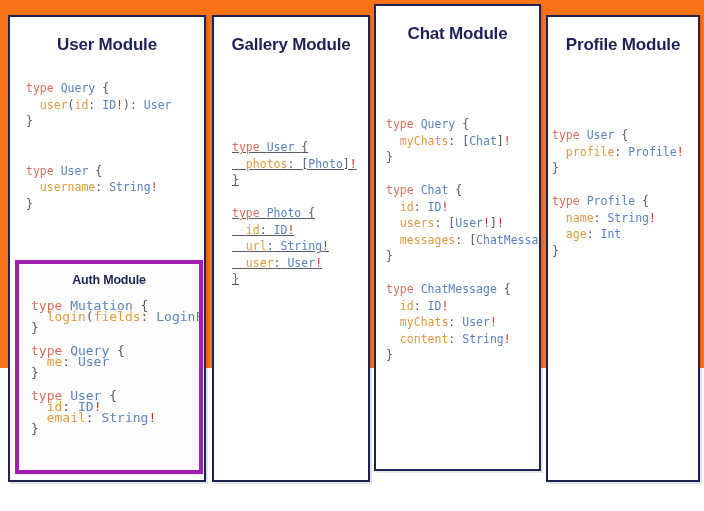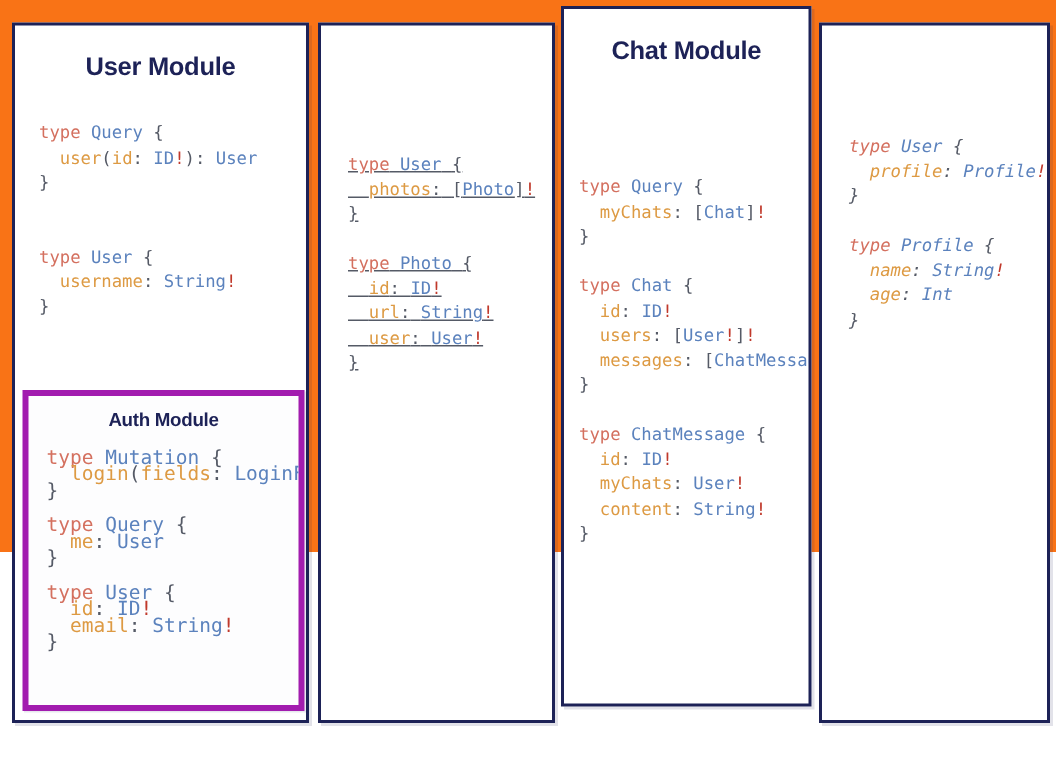--- a/index.html
+++ b/index.html
@@ -82,21 +82,21 @@
   #card-user    { left: 8px;   top: 15px;  width: 198px; height: 467px; }
   #card-auth    { left: 5px;   top: 243px; width: 188px; height: 214px; }
   #card-gallery { left: 212px; top: 15px;  width: 158px; height: 467px; }
   #card-chat    { left: 374px; top: 4px;  width: 167px; height: 467px; }
   #card-profile { left: 546px; top: 15px;  width: 154px; height: 467px; }
 
   .code-user    { margin: 25px 16px 0 16px; }
   .code-auth    { margin: 12px 0 0 12px; }
   .code-gallery { margin: 84px 0 0 18px; text-decoration: underline; }
   .code-chat    { margin: 72px 0 0 10px; }
-  .code-profile { margin: 72px 0 0 18px; font-style: italic; }
+  .code-profile { margin: 72px 0 0 4px; }
 </style>
 </head>
 <body>
 
 <div id="board">
 
   <div class="card" id="card-user">
     <div class="card-title">User Module</div>
     <pre class="code code-user"><span class="k">type</span> <span class="t">Query</span> <span class="p">{</span>
   <span class="f">user</span><span class="p">(</span><span class="f">id</span><span class="p">:</span> <span class="t">ID</span><span class="b">!</span><span class="p">)</span><span class="p">:</span> <span class="t">User</span>
@@ -118,20 +118,21 @@
 <span class="p">}</span>
 
 <span class="k">type</span> <span class="t">User</span> <span class="p">{</span>
   <span class="f">id</span><span class="p">:</span> <span class="t">ID</span><span class="b">!</span>
   <span class="f">email</span><span class="p">:</span> <span class="t">String</span><span class="b">!</span>
 <span class="p">}</span></pre>
     </div>
   </div>
 
   <div class="card" id="card-gallery">
+    <div class="card-title">Gallery Module</div>
     <pre class="code code-gallery"><span class="k">type</span> <span class="t">User</span> <span class="p">{</span>
   <span class="f">photos</span><span class="p">:</span> <span class="p">[</span><span class="t">Photo</span><span class="p">]</span><span class="b">!</span>
 <span class="p">}</span>
 
 <span class="k">type</span> <span class="t">Photo</span> <span class="p">{</span>
   <span class="f">id</span><span class="p">:</span> <span class="t">ID</span><span class="b">!</span>
   <span class="f">url</span><span class="p">:</span> <span class="t">String</span><span class="b">!</span>
   <span class="f">user</span><span class="p">:</span> <span class="t">User</span><span class="b">!</span>
 <span class="p">}</span></pre>
   </div>
@@ -149,20 +150,21 @@
 <span class="p">}</span>
 
 <span class="k">type</span> <span class="t">ChatMessage</span> <span class="p">{</span>
   <span class="f">id</span><span class="p">:</span> <span class="t">ID</span><span class="b">!</span>
   <span class="f">myChats</span><span class="p">:</span> <span class="t">User</span><span class="b">!</span>
   <span class="f">content</span><span class="p">:</span> <span class="t">String</span><span class="b">!</span>
 <span class="p">}</span></pre>
   </div>
 
   <div class="card" id="card-profile">
+    <div class="card-title">Profile Module</div>
     <pre class="code code-profile"><span class="k">type</span> <span class="t">User</span> <span class="p">{</span>
   <span class="f">profile</span><span class="p">:</span> <span class="t">Profile</span><span class="b">!</span>
 <span class="p">}</span>
 
 <span class="k">type</span> <span class="t">Profile</span> <span class="p">{</span>
   <span class="f">name</span><span class="p">:</span> <span class="t">String</span><span class="b">!</span>
   <span class="f">age</span><span class="p">:</span> <span class="t">Int</span>
 <span class="p">}</span></pre>
   </div>
 

